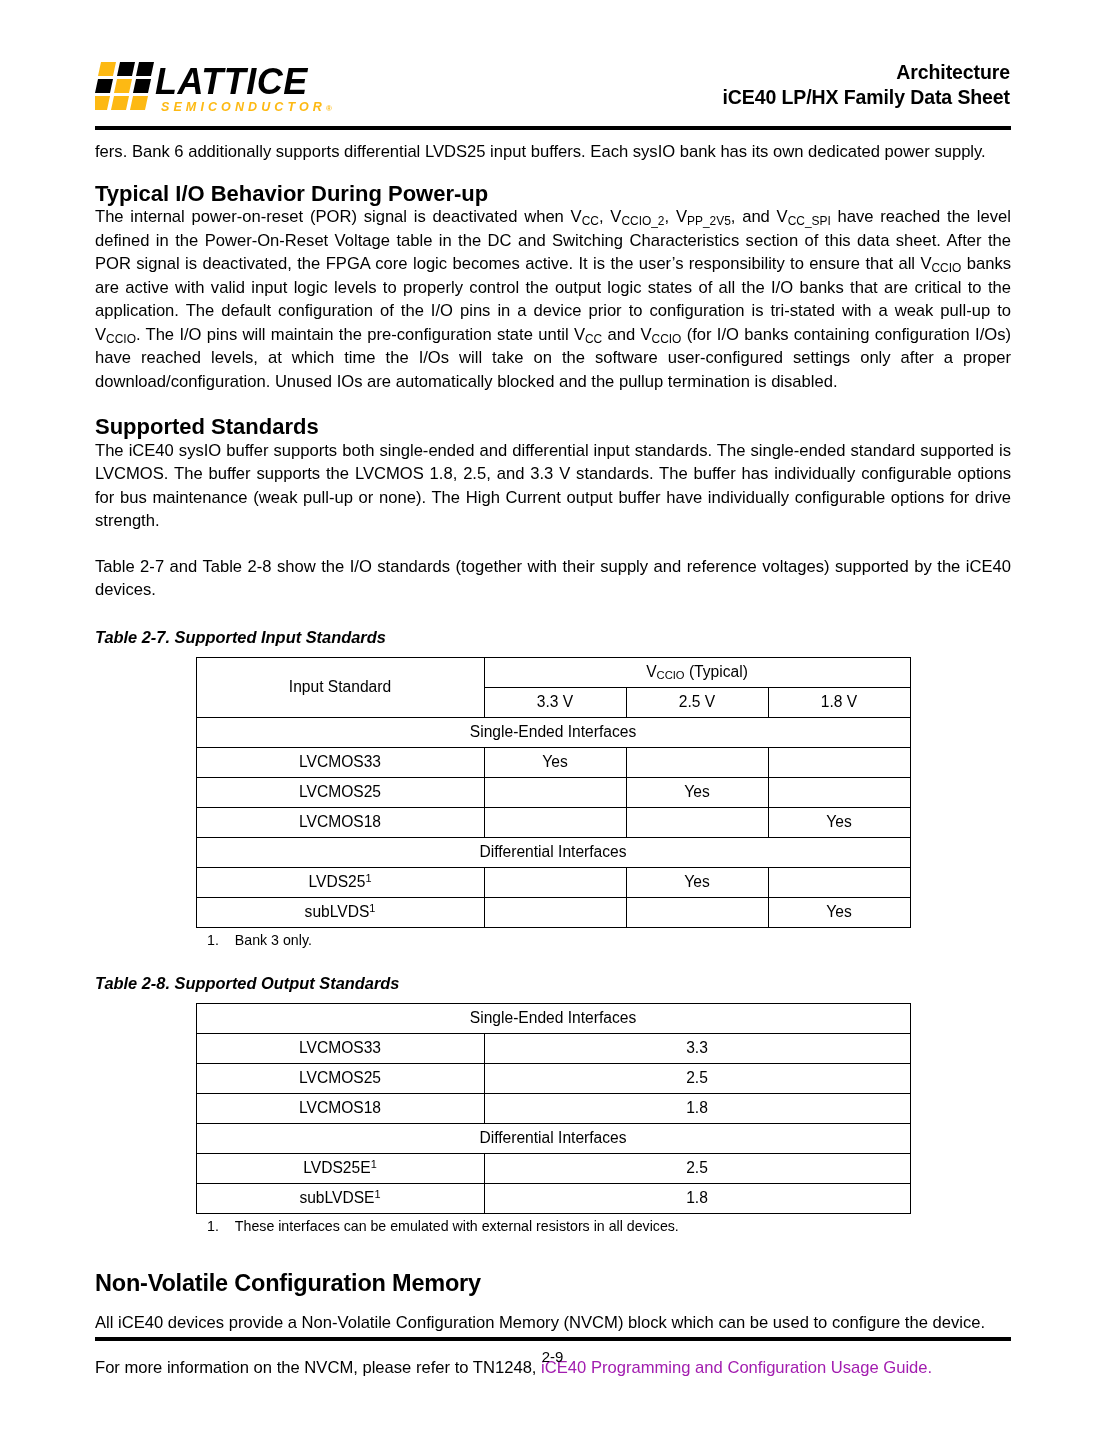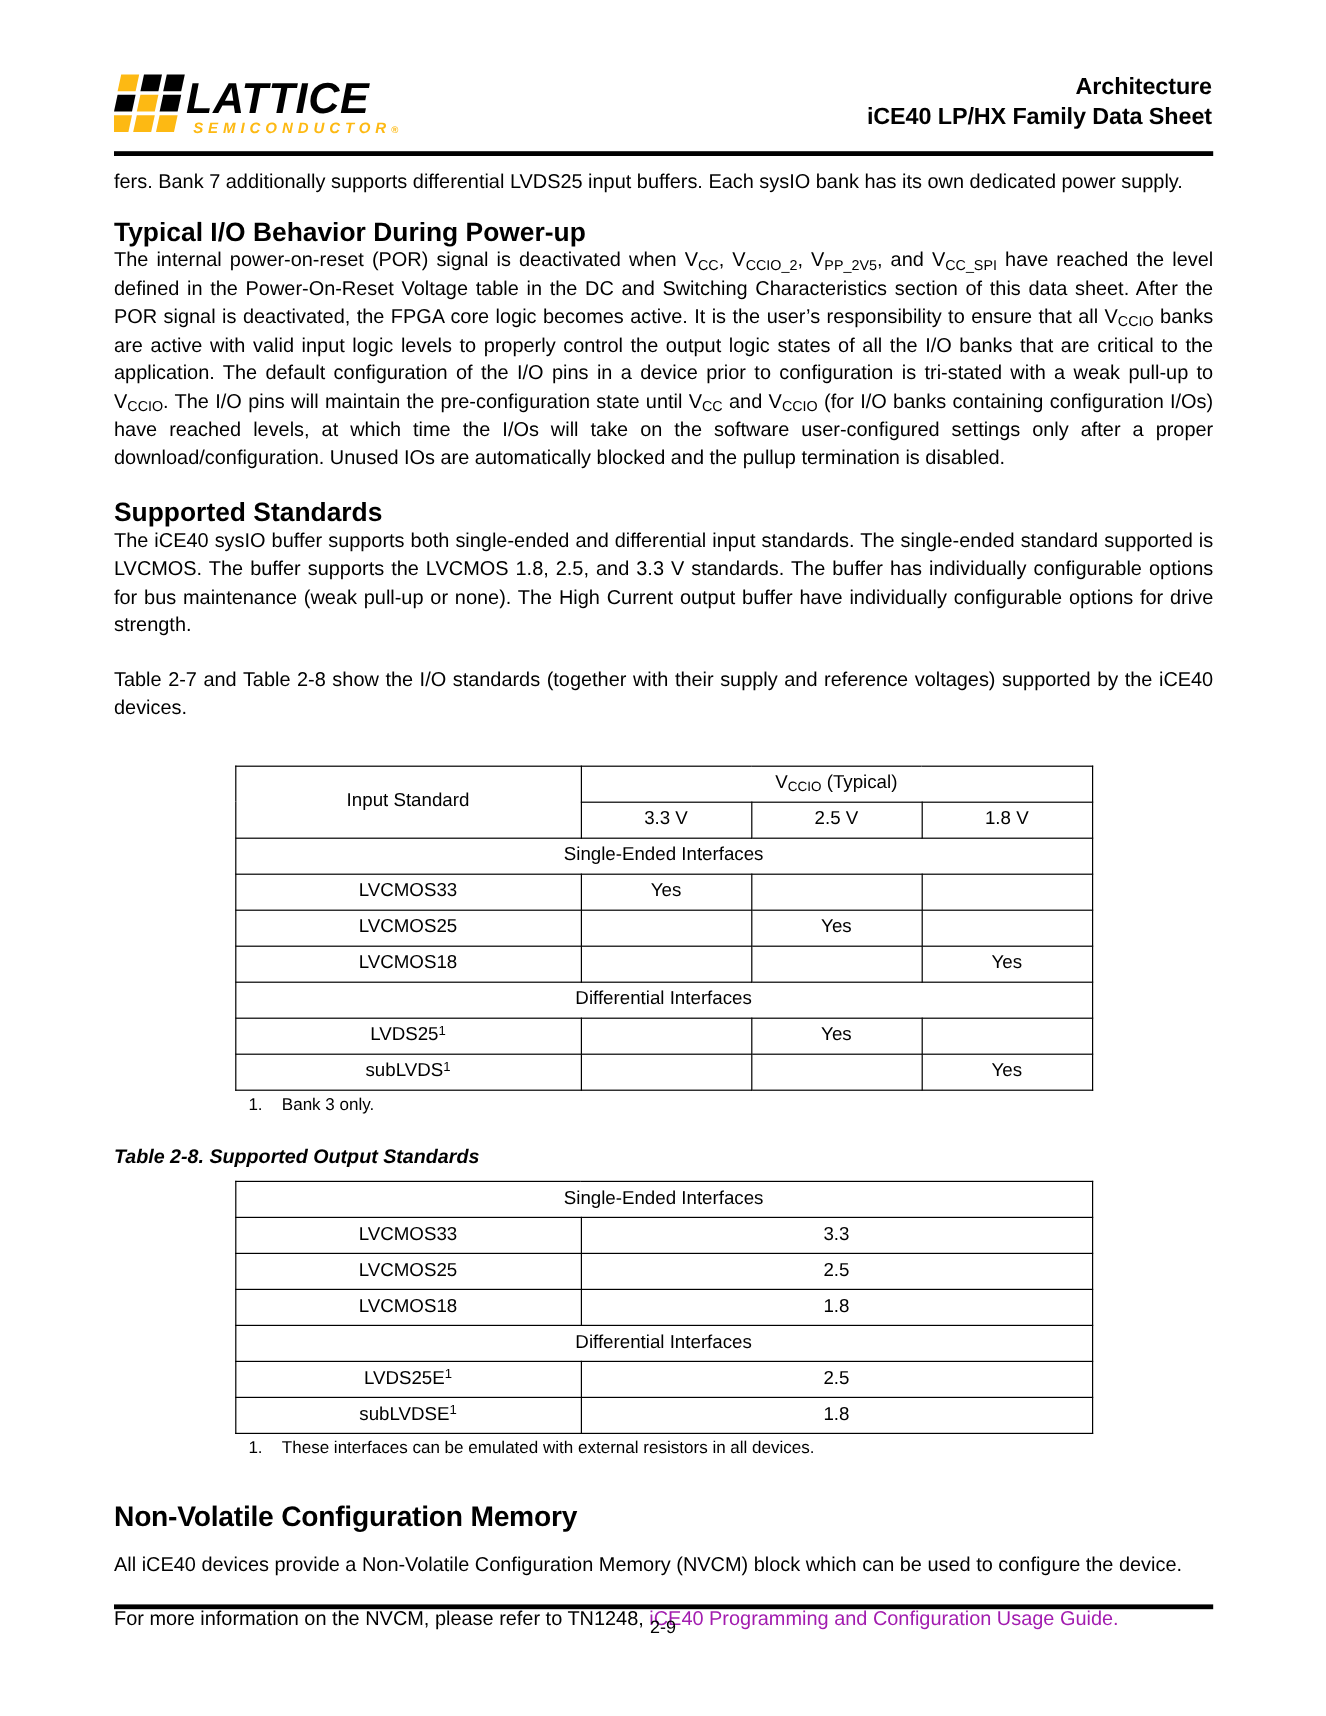--- a/index.html
+++ b/index.html
@@ -210,40 +210,41 @@
     <div class="header-titles">
       <div class="header-title-1">Architecture</div>
       <div class="header-title-2">iCE40 LP/HX Family Data Sheet</div>
     </div>
   </div>
 
   <div class="rule-top"></div>
 
   <div class="content">
 
-    <p class="body-text">fers. Bank 7 additionally supports differential LVDS25 input buffers. Each sysIO bank has its own dedicated power supply.</p>
+    <p class="body-text">fers. Bank 6 additionally supports differential LVDS25 input buffers. Each sysIO bank has its own dedicated power supply.</p>
 
     <div class="gap-18"></div>
 
     <div class="sec-head">Typical I/O Behavior During Power-up</div>
 
     <p class="body-text"><span>The internal power-on-reset (POR) signal is deactivated when V</span><sub>CC</sub><span>, V</span><sub>CCIO_2</sub><span>, V</span><sub>PP_2V5</sub><span>, and V</span><sub>CC_SPI</sub><span> have reached the level defined in the Power-On-Reset Voltage table in the DC and Switching Characteristics section of this data sheet. After the POR signal is deactivated, the FPGA core logic becomes active. It is the user’s responsibility to ensure that all V</span><sub>CCIO</sub><span> banks are active with valid input logic levels to properly control the output logic states of all the I/O banks that are critical to the application. The default configuration of the I/O pins in a device prior to configuration is tri-stated with a weak pull-up to V</span><sub>CCIO</sub><span>. The I/O pins will maintain the pre-configuration state until V</span><sub>CC</sub><span> and V</span><sub>CCIO</sub><span> (for I/O banks containing configuration I/Os) have reached levels, at which time the I/Os will take on the software user-configured settings only after a proper download/configuration. Unused IOs are automatically blocked and the pullup termination is disabled.</span></p>
 
     <div class="gap-22"></div>
 
     <div class="sec-head">Supported Standards</div>
 
     <p class="body-text">The iCE40 sysIO buffer supports both single-ended and differential input standards. The single-ended standard supported is LVCMOS. The buffer supports the LVCMOS 1.8, 2.5, and 3.3 V standards. The buffer has individually configurable options for bus maintenance (weak pull-up or none). The High Current output buffer have individually configurable options for drive strength.</p>
 
     <div class="gap-22"></div>
 
     <p class="body-text">Table 2-7 and Table 2-8 show the I/O standards (together with their supply and reference voltages) supported by the iCE40 devices.</p>
 
     <div class="gap-26"></div>
 
+    <div class="tbl-caption">Table 2-7. Supported Input Standards</div>
 
     <div class="gap-10"></div>
 
     <div class="tbl-holder">
       <table class="doc-table">
         <colgroup>
           <col style="width:288px">
           <col style="width:142px">
           <col style="width:142px">
           <col style="width:142px">

